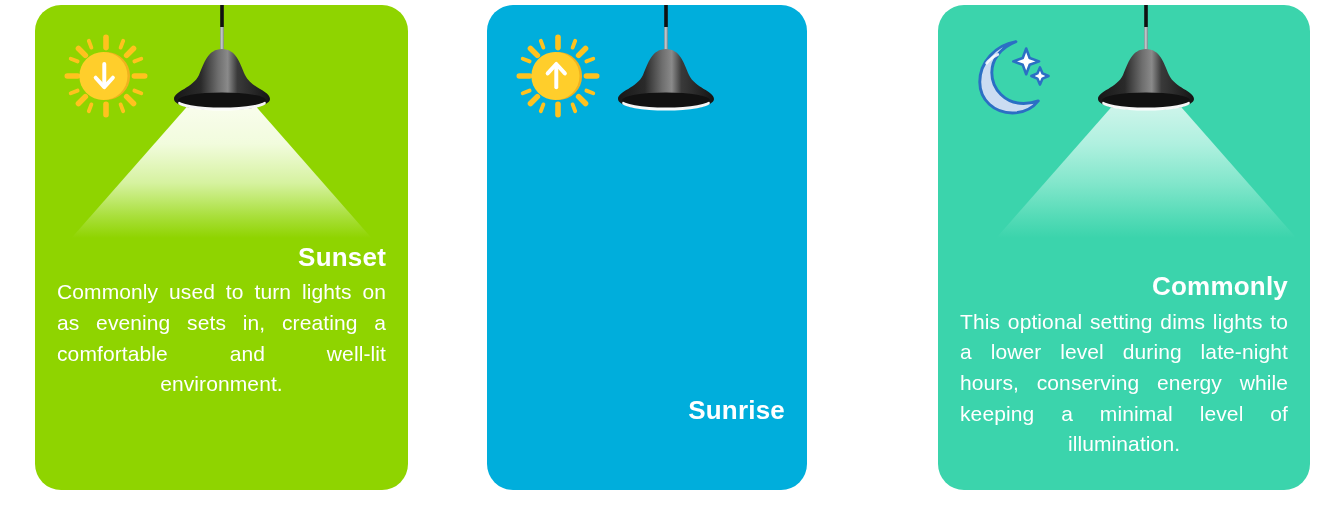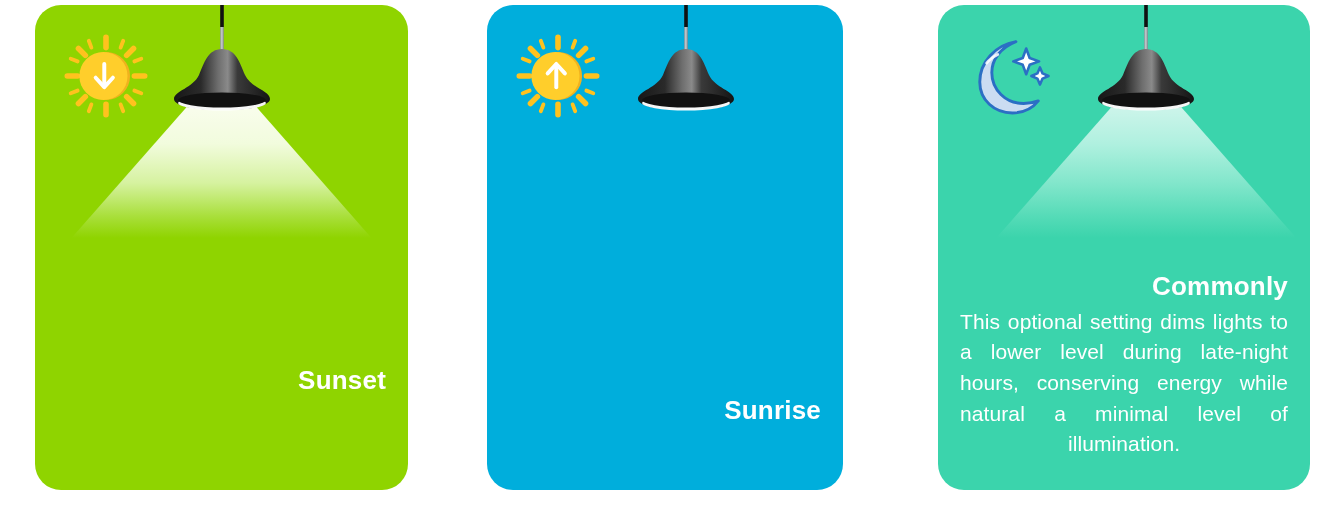--- a/index.html
+++ b/index.html
@@ -23,21 +23,21 @@
 
   .card {
     position: absolute;
     top: 5px;
     height: 485px;
     border-radius: 26px;
     overflow: hidden;
   }
 
   #card-sunset   { left: 35px;  width: 373px; background: #8FD400; }
-  #card-sunrise  { left: 487px; width: 356px; background: #00AEDC; }
+  #card-sunrise  { left: 487px; width: 320px; background: #00AEDC; }
   #card-night    { left: 938px; width: 372px; background: #3BD4AC; }
 
   
   .lamp {
     position: absolute;
     top: 0;
     left: 50%;
     transform: translateX(-50%);
     width: 220px;
     height: 110px;
@@ -189,20 +189,21 @@
         <circle cx="47" cy="50" r="28" fill="#FFCE2B"></circle>
         <g stroke="#ffffff" stroke-width="4.6" stroke-linecap="round" stroke-linejoin="round" fill="none">
           <line x1="48" y1="36" x2="48" y2="62"></line>
           <polyline points="38,52 48,63 58,52"></polyline>
         </g>
       </svg>
     </div>
 
     <div class="text-block" id="text-sunset">
       <h3 class="card-title">Sunset</h3>
+      <p class="card-desc">Commonly used to turn lights on as evening sets in, creating a comfortable and well-lit environment.</p>
     </div>
   </div>
 
   <div class="card" id="card-sunrise">
 
     <div class="lamp shift-right">
       <svg viewBox="0 0 220 110" xmlns="http://www.w3.org/2000/svg">
         <defs>
           <linearGradient id="shadeGrad2" x1="0" y1="0" x2="1" y2="0">
             <stop offset="0%" stop-color="#171717"></stop>
@@ -313,17 +314,17 @@
                  C 46 82, 30 66, 30 46
                  C 30 31, 40 17, 58 10 Z" fill="#CBDCF2" stroke="#2B6FC4" stroke-width="3.4" stroke-linejoin="round"></path>
         <path d="M24 35 C 28 30, 33 27, 37 25" stroke="#ffffff" stroke-width="3.2" stroke-linecap="round" fill="none" opacity="0.85"></path>
         <path d="M70 18 L74 29 L85 33 L74 37 L70 48 L66 37 L55 33 L66 29 Z" fill="#ffffff" stroke="#2B6FC4" stroke-width="3" stroke-linejoin="round"></path>
         <path d="M86 40 L89 47 L96 50 L89 53 L86 60 L83 53 L76 50 L83 47 Z" fill="#ffffff" stroke="#2B6FC4" stroke-width="3" stroke-linejoin="round"></path>
       </svg>
     </div>
 
     <div class="text-block" id="text-night">
       <h3 class="card-title">Commonly</h3>
-      <p class="card-desc">This optional setting dims lights to a lower level during late-night hours, conserving energy while natural a minimal level of illumination.</p>
+      <p class="card-desc">This optional setting dims lights to a lower level during late-night hours, conserving energy while keeping a minimal level of illumination.</p>
     </div>
   </div>
 
 </div>
 
 </body></html>

